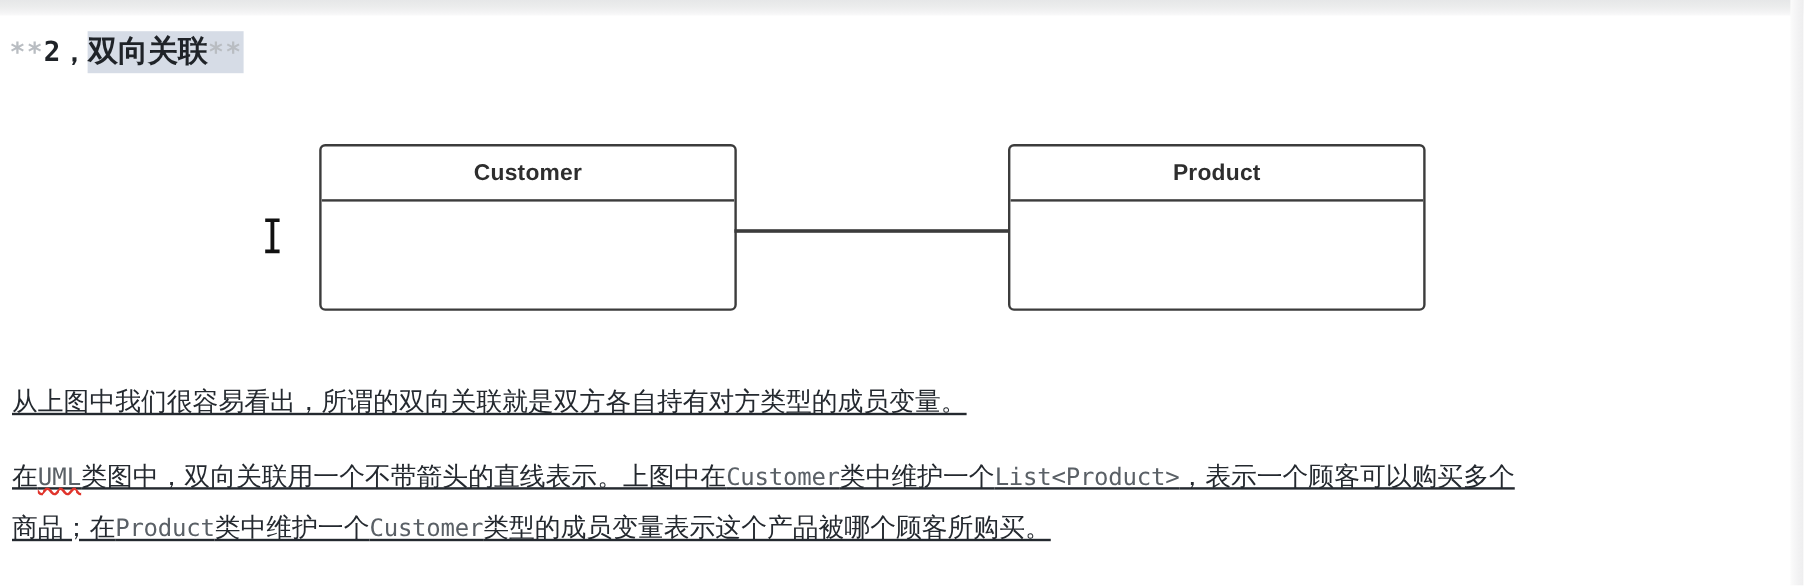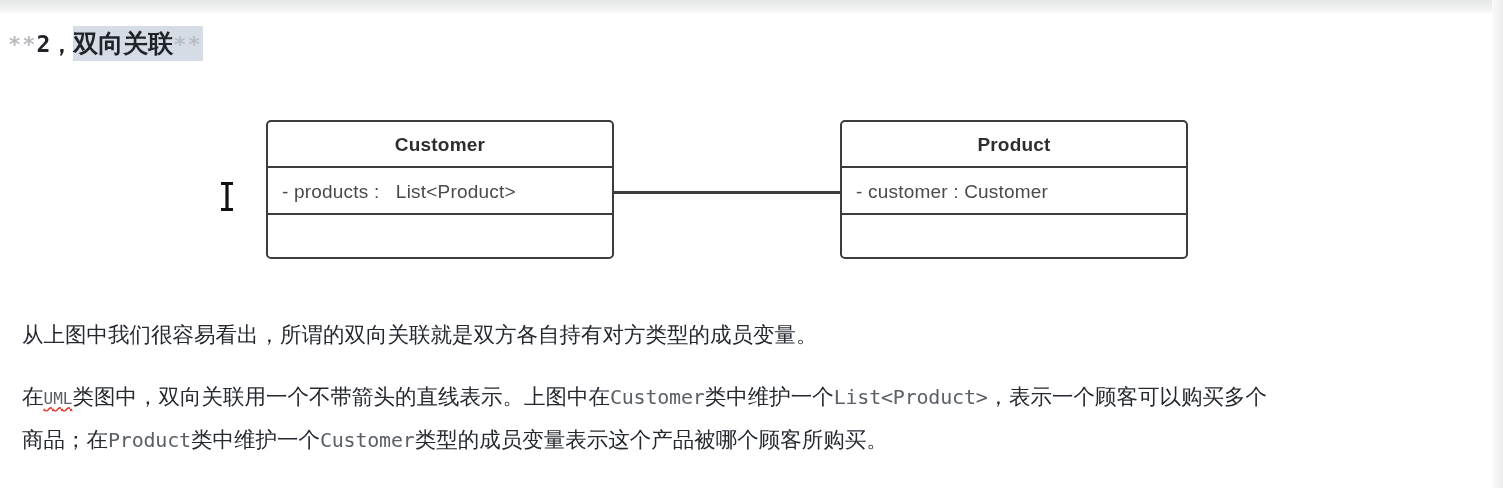--- a/index.html
+++ b/index.html
@@ -121,67 +121,66 @@
     position: absolute;
     left: 219px;
     top: 181px;
     width: 16px;
     height: 31px;
   }
 
   
   .para {
     position: absolute;
-    left: 22px;
+    left: 10px;
     font-size: 21.5px;
     line-height: 31px;
     color: #24292f;
     white-space: nowrap;
     font-family: "Liberation Sans", "DejaVu Sans", sans-serif;
+    text-decoration: underline;
   }
   #para-1 { top: 320px; }
   #para-2 { top: 382px; }
   #para-3 { top: 425px; }
 
   .code {
     font-family: "DejaVu Sans Mono", "Liberation Mono", monospace;
     font-size: 20px;
     color: #5a6066;
     letter-spacing: -0.2px;
   }
   .spell {
     font-family: "DejaVu Sans Mono", "Liberation Mono", monospace;
-    font-size: 16px;
+    font-size: 20px;
     color: #5a6066;
     text-decoration: underline wavy #e0342c;
     text-decoration-skip-ink: none;
     text-underline-offset: 2px;
   }
 </style>
 </head>
 <body>
 
 <div class="top-edge"></div>
 <div class="right-edge"></div>
 
 <div class="heading"><span class="md-mark">**</span><span class="num">2，</span><span class="sel"><span>双向关联</span><span class="md-mark">**</span></span></div>
 
 <div class="uml">
 
   <div class="cls-box" id="box-customer">
     <div class="cls-title">Customer</div>
-    <div class="cls-attrs">- products :   List&lt;Product&gt;</div>
     <div class="cls-methods"></div>
   </div>
 
   <div class="assoc-line"></div>
 
   <div class="cls-box" id="box-product">
     <div class="cls-title">Product</div>
-    <div class="cls-attrs">- customer : Customer</div>
     <div class="cls-methods"></div>
   </div>
 
 </div>
 
 <svg class="ibeam" viewBox="0 0 16 31" xmlns="http://www.w3.org/2000/svg">
   <path d="M2 1 H14 V4 H9.6 V27 H14 V30 H2 V27 H6.4 V4 H2 Z" fill="#111111"></path>
 </svg>
 
 <div class="para" id="para-1">从上图中我们很容易看出，所谓的双向关联就是双方各自持有对方类型的成员变量。</div>

